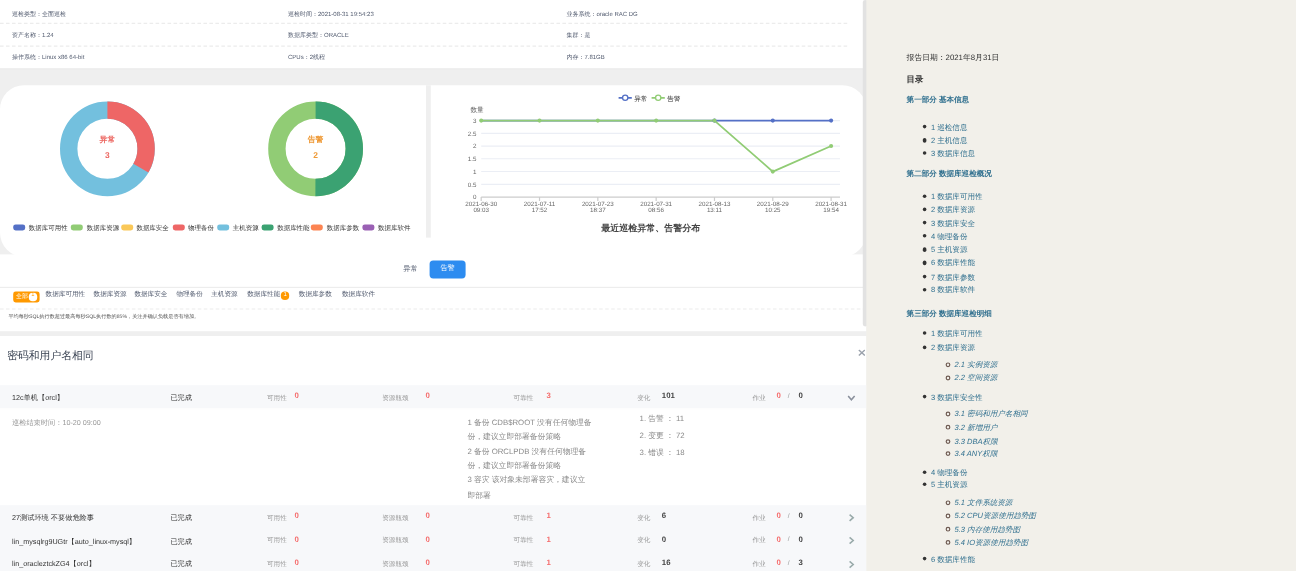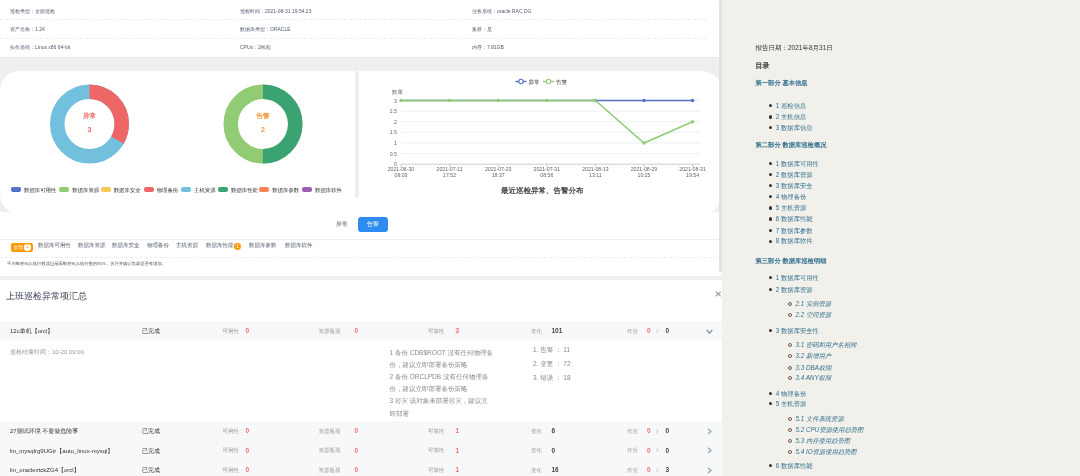--- a/index.html
+++ b/index.html
@@ -196,21 +196,21 @@
     <span class="ftab" style="left:206.3px;">数据库性能</span>
     <span class="abs" style="left:234.2px;top:31px;width:6.8px;height:6.8px;border-radius:50%;background:#ff9900;
       color:#fff;font-size:5px;line-height:6.8px;text-align:center;">1</span>
     <span class="ftab" style="left:249.2px;">数据库参数</span>
     <span class="ftab" style="left:285px;">数据库软件</span>
     <div class="abs" style="left:0;top:45px;width:722px;border-top:1px dashed #ececec;"></div>
     <span class="abs" style="left:6.5px;top:48.5px;font-size:8.6px;color:#555;transform:scale(0.5);transform-origin:0 0;white-space:nowrap;">平均每秒SQL执行数超过最高每秒SQL执行数的85%，关注并确认负载是否有增加。</span>
   </div>
 
   <div class="card" id="summary">
-    <span class="abs" style="left:6px;top:9.5px;font-size:9px;color:#394252;">上班巡检异常项汇总</span>
+    <span class="abs" style="left:6px;top:9.5px;font-size:9px;color:#394252;">密码和用户名相同</span>
     <svg class="abs" style="left:714.5px;top:10.6px;" width="6.5" height="6">
         <line x1="0.7" y1="0.7" x2="5.7" y2="5.2" stroke="#9aa1ab" stroke-width="1.2"></line>
         <line x1="5.7" y1="0.7" x2="0.7" y2="5.2" stroke="#9aa1ab" stroke-width="1.2"></line>
       </svg>
 
     <div class="rowbg" style="top:40.5px;height:19.5px;"></div>
     <span class="rname" style="left:10px;top:47px;">12c单机【orcl】</span>
     <span class="rname" style="left:142px;top:47px;">已完成</span>
     <span class="lab" style="left:222.5px;top:47.5px;">可用性</span>
       <span class="num-red" style="left:245.5px;top:47px;">0</span>

